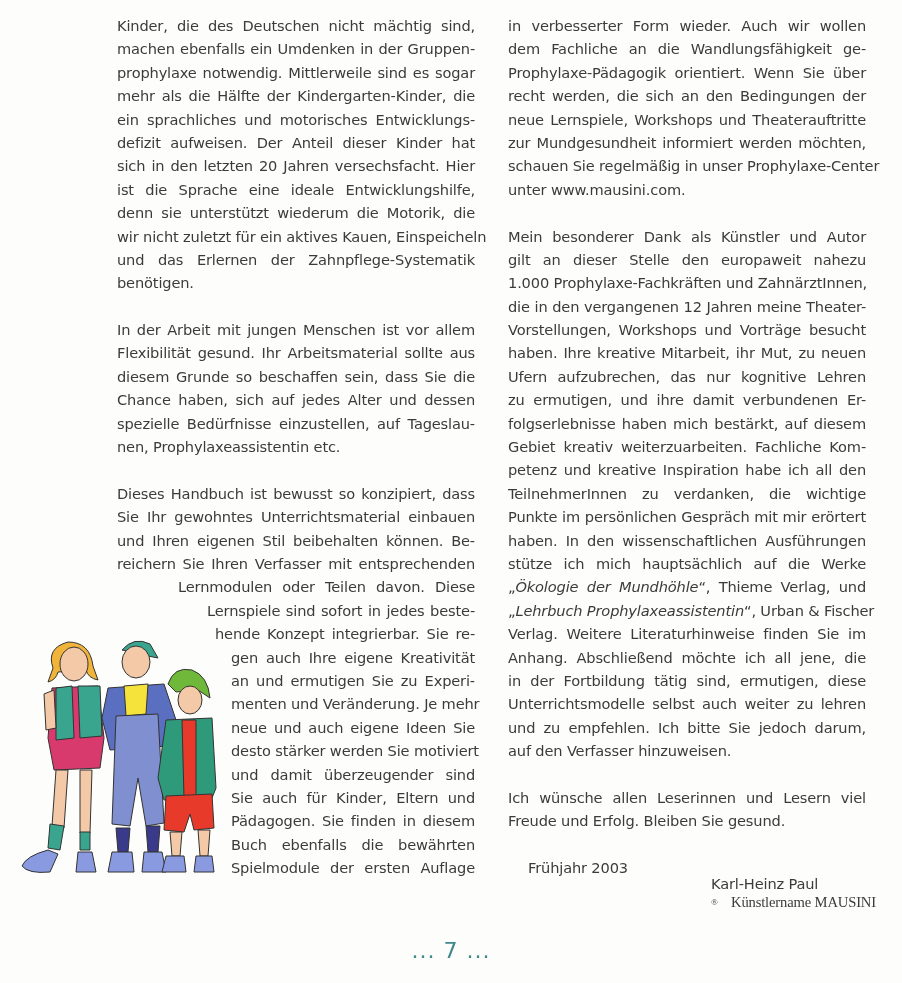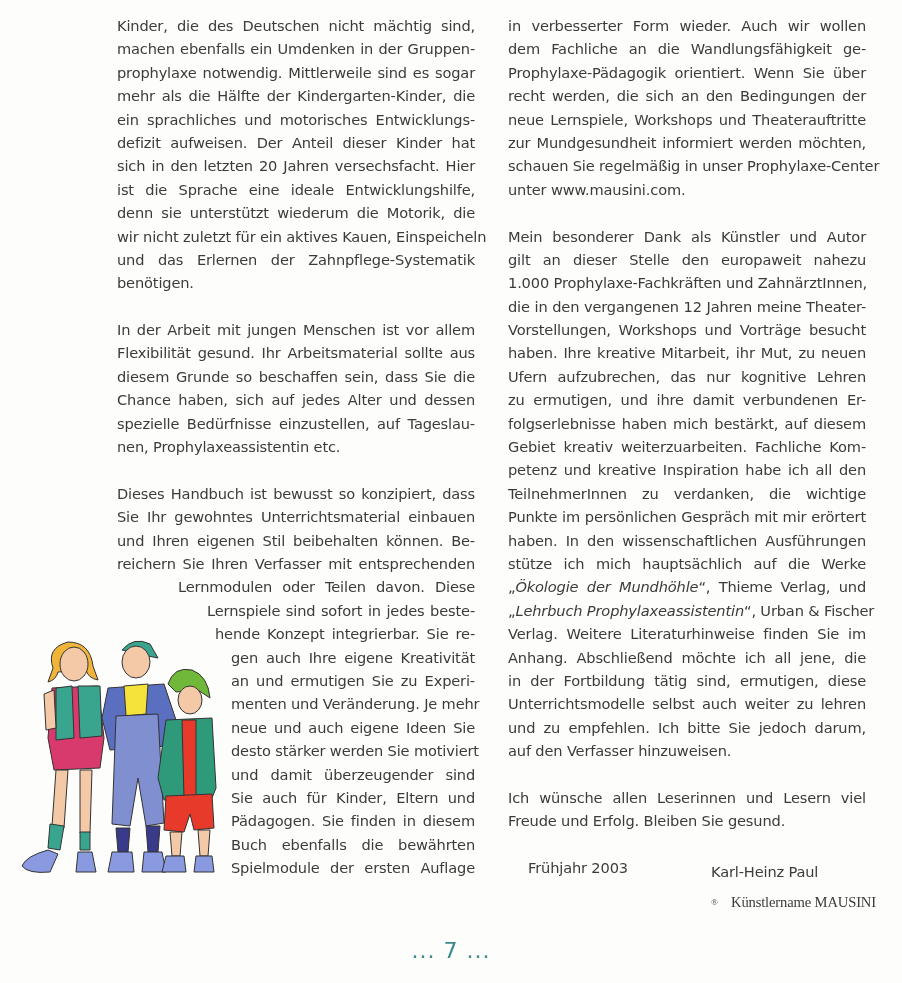--- a/index.html
+++ b/index.html
@@ -20,21 +20,21 @@
     .line.last { text-align-last: left; }
     .gap { display: block; height: 23.4px; }
     .indent1 { padding-left: 61px; }
     .indent2 { padding-left: 90px; }
     .indent3 { padding-left: 98px; }
     .indent4 { padding-left: 114px; }
     i { font-style: italic; }
     .sig { position: relative; height: 46.8px; }
     .sig span { position: absolute; white-space: nowrap; margin-left: 20px; }
     .sig .date { left: 0; top: 0; }
-    .sig .name { left: 183px; top: 4px; }
+    .sig .name { left: 183px; top: 16px; }
     .sig .artist { left: 183px; top: 35px; font-family: Liberation Serif, serif; }
     .sig sup { font-size: 9px; vertical-align: 5px; }
     .illustration { position: absolute; left: 8px; top: 628px; width: 210px; height: 250px; }
     .pagenum {
       position: absolute; left: 0; width: 902px; top: 938px;
       text-align: center; color: #3e8a8a; font-size: 22px; letter-spacing: 1px;
     }
   </style>
 </head>
 <body>

